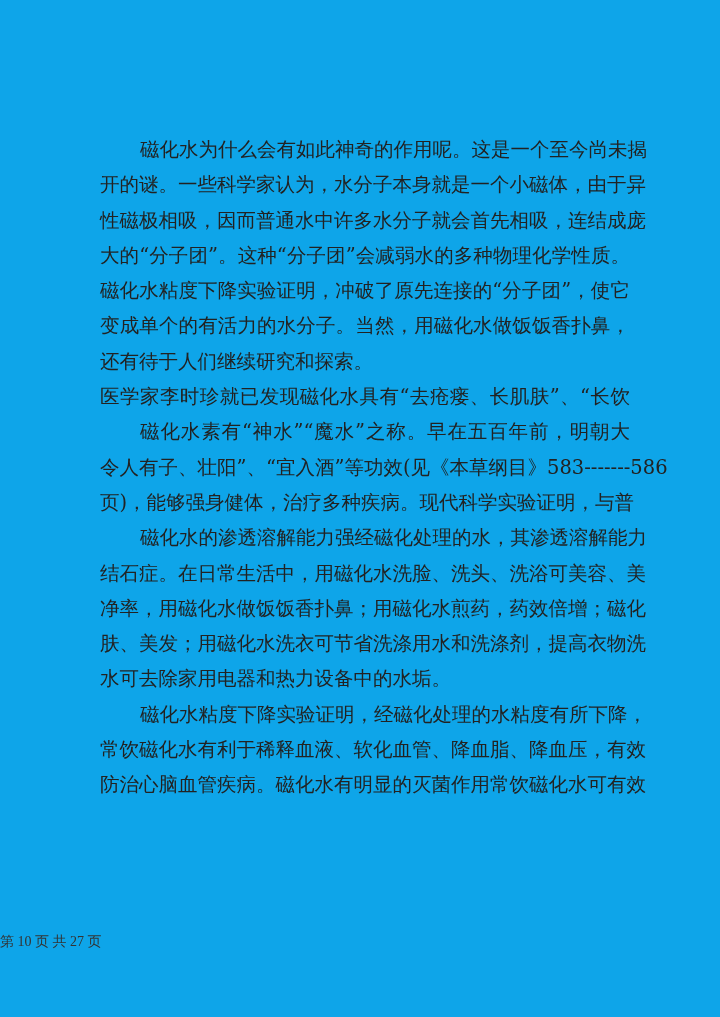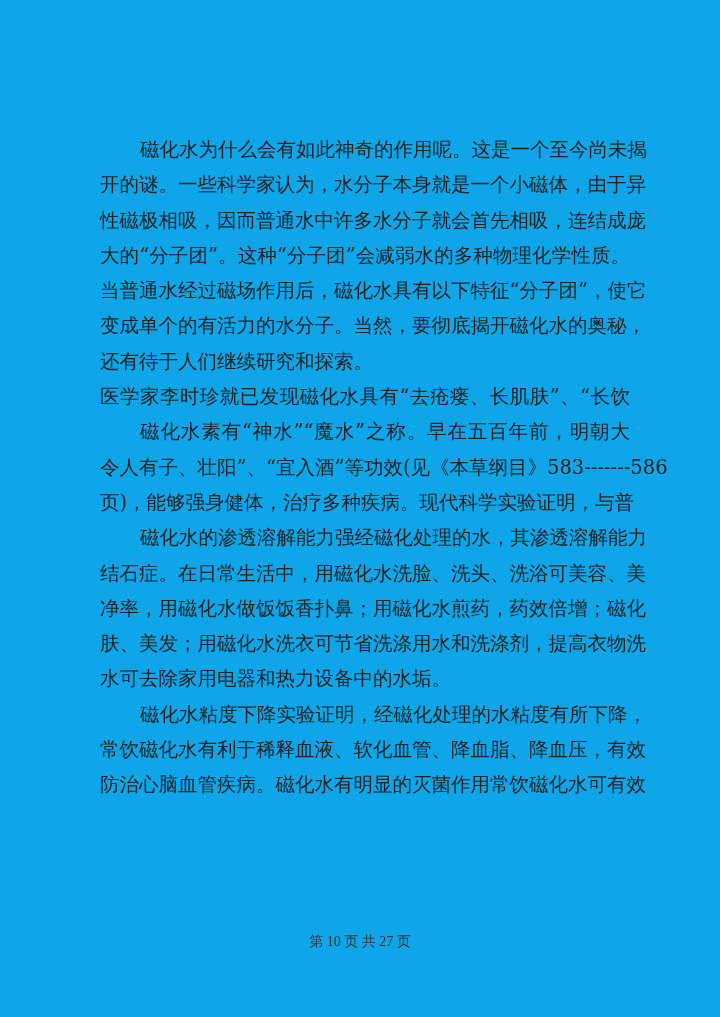--- a/index.html
+++ b/index.html
@@ -40,39 +40,39 @@
       text-align-last: left;
     }
     .line.indent {
       padding-left: 40px;
     }
     .footer {
       position: absolute;
       left: 0;
       width: 720px;
       top: 933px;
-      text-align: center;
+      text-align: left;
       font-size: 14px;
       color: #333333;
       font-family: "Liberation Serif", "DejaVu Serif", serif;
     }
   </style>
 </head>
 <body>
 
 <div class="page">
   <div class="content">
 
     <div>
       <div class="line indent">磁化水为什么会有如此神奇的作用呢。这是一个至今尚未揭</div>
       <div class="line">开的谜。一些科学家认为，水分子本身就是一个小磁体，由于异</div>
       <div class="line">性磁极相吸，因而普通水中许多水分子就会首先相吸，连结成庞</div>
       <div class="line">大的“分子团”。这种“分子团”会减弱水的多种物理化学性质。</div>
-      <div class="line">当普通水经过磁场作用后，磁化水具有以下特征“分子团”，使它</div>
-      <div class="line">变成单个的有活力的水分子。当然，要彻底揭开磁化水的奥秘，</div>
+      <div class="line">磁化水粘度下降实验证明，冲破了原先连接的“分子团”，使它</div>
+      <div class="line">变成单个的有活力的水分子。当然，用磁化水做饭饭香扑鼻，</div>
       <div class="line last">还有待于人们继续研究和探索。</div>
     </div>
 
     <div>
       <div class="line">医学家李时珍就已发现磁化水具有“去疮瘘、长肌肤”、“长饮</div>
       <div class="line indent">磁化水素有“神水”“魔水”之称。早在五百年前，明朝大</div>
       <div class="line">令人有子、壮阳”、“宜入酒”等功效(见《本草纲目》583-------586</div>
       <div class="line">页)，能够强身健体，治疗多种疾病。现代科学实验证明，与普</div>
     </div>
 

